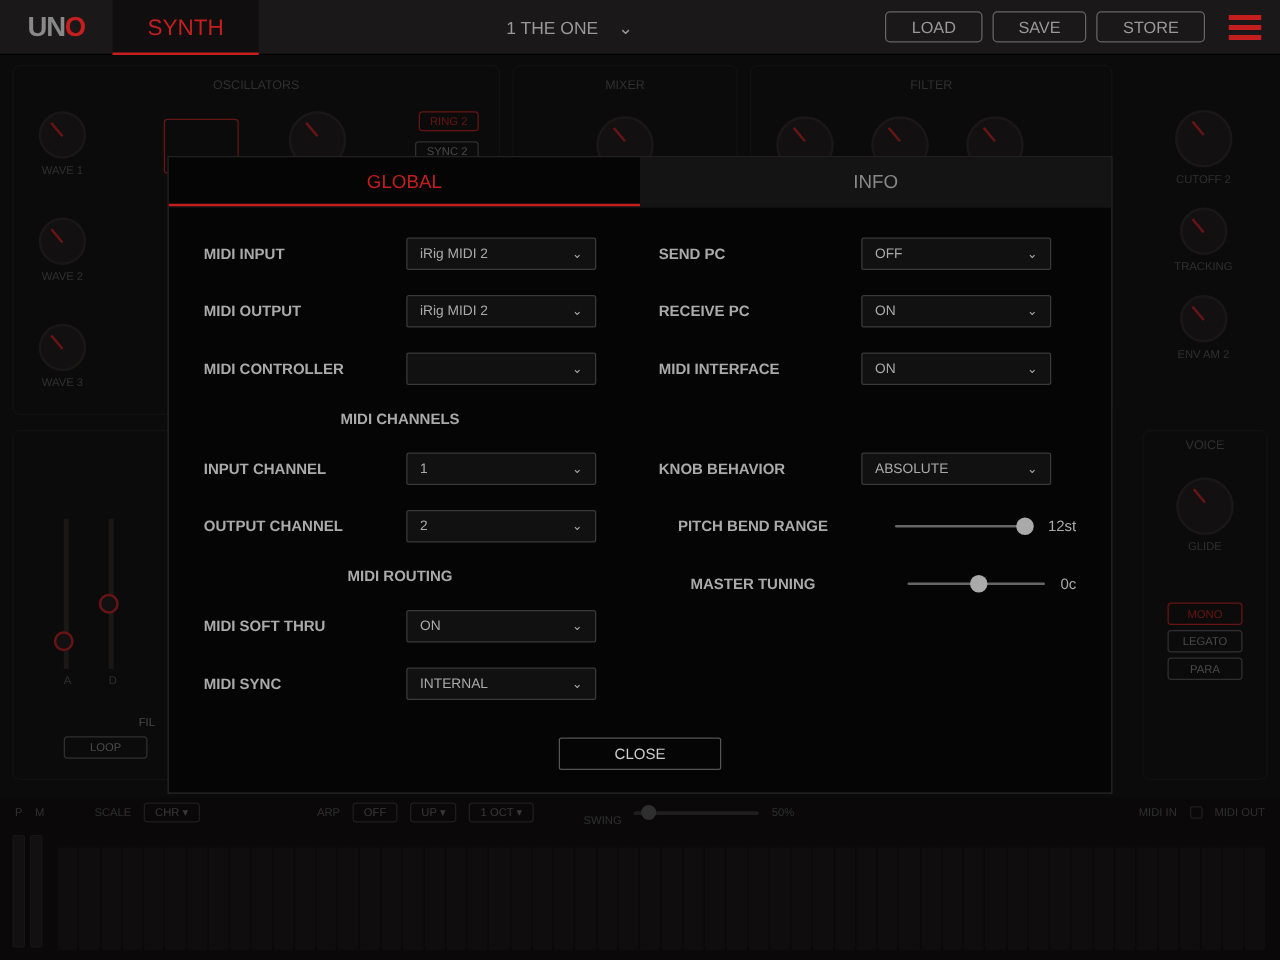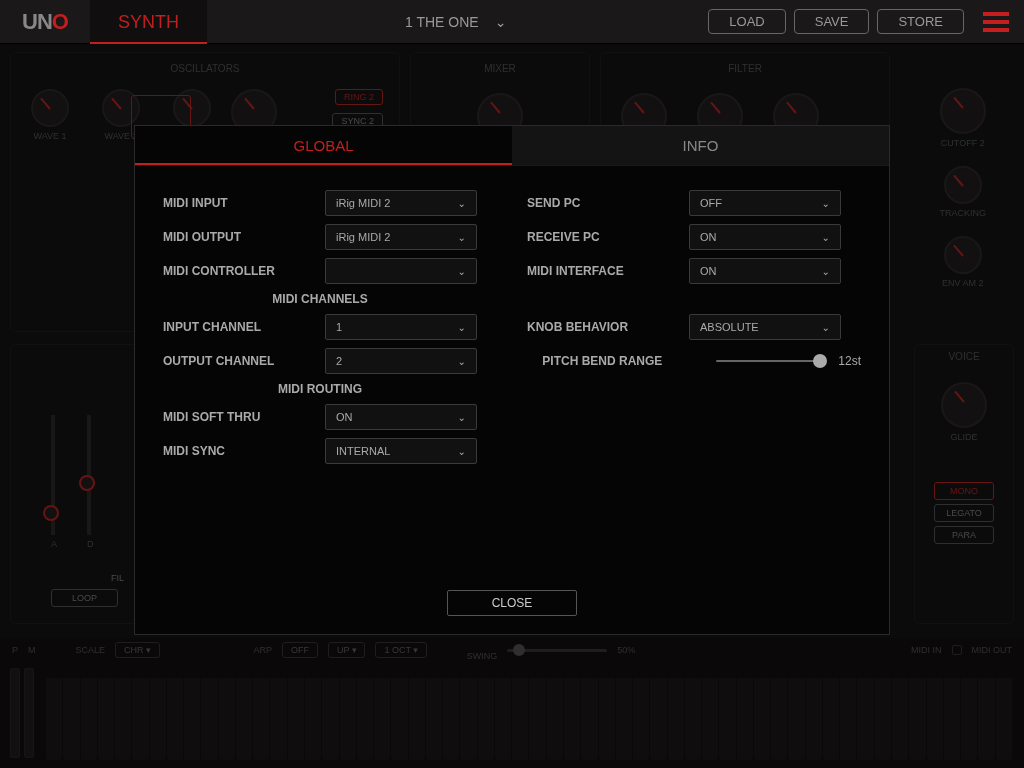--- a/index.html
+++ b/index.html
@@ -27,21 +27,21 @@
 .filter-panel { left: 600px; top: 8px; width: 290px; height: 280px; }
 .voice-panel { right: 10px; top: 300px; width: 100px; height: 280px; }
 .right-panel { right: 10px; top: 8px; width: 100px; height: 280px; }
 
 .knob { width: 46px; height: 46px; border-radius: 50%; background: #1a1616; border: 2px solid #2a2424; position: relative; }
 .knob::after { content: ''; position: absolute; top: 4px; left: 50%; width: 2px; height: 14px; background: #c41e1e; transform-origin: bottom; transform: translateX(-50%) rotate(-40deg); }
 .knob-sm { width: 38px; height: 38px; }
 .knob-group { display: flex; flex-direction: column; align-items: center; }
 .knob-label { font-size: 9px; color: #555; margin-top: 4px; }
 
-.osc-left { position: absolute; left: 20px; top: 36px; display: flex; gap: 33px; }
+.osc-left { position: absolute; left: 20px; top: 36px; display: flex; flex-direction: column; gap: 33px; }
 .osc-title { position: absolute; top: 10px; width: 100%; text-align: center; font-size: 10px; color: #555; }
 .mixer-title { position: absolute; top: 10px; width: 100%; text-align: center; font-size: 10px; color: #555; }
 .filter-title { position: absolute; top: 10px; width: 100%; text-align: center; font-size: 10px; color: #555; }
 .voice-title { text-align: center; font-size: 10px; color: #555; margin-bottom: 10px; }
 
 .osc-tag { position: absolute; right: 16px; border: 1px solid #c41e1e; color: #c41e1e; font-size: 9px; padding: 2px 8px; border-radius: 3px; }
 .right-col { position: absolute; right: 28px; top: 36px; display: flex; flex-direction: column; gap: 18px; align-items: center; }
 
 .voice-btn { border: 1px solid #555; border-radius: 3px; padding: 3px 8px; font-size: 9px; color: #888; margin: 4px auto; width: 60px; text-align: center; }
 .voice-btn.active { border-color: #c41e1e; color: #c41e1e; }
@@ -63,21 +63,21 @@
 .side-meters { position: absolute; left: 10px; bottom: 10px; width: 28px; height: 90px; display: flex; gap: 4px; }
 .meter { width: 10px; background: #1a1616; border: 1px solid #222; border-radius: 2px; }
 
 
 .modal { position: absolute; left: 134px; top: 125px; width: 756px; height: 510px; background: #050505; border: 1px solid #2a2a2a; z-index: 100; }
 .modal-tabs { display: flex; height: 40px; border-bottom: 1px solid #1a1a1a; }
 .modal-tab { flex: 1; text-align: center; line-height: 40px; font-size: 15px; color: #888; cursor: pointer; background: #141414; }
 .modal-tab.active { color: #c41e1e; background: #050505; border-bottom: 2px solid #c41e1e; }
 
 .modal-body { display: flex; padding: 24px 28px 0 28px; }
-.modal-col { flex: 1; display: flex; flex-direction: column; gap: 8px; }
+.modal-col { flex: 1; display: flex; flex-direction: column; gap: 20px; }
 .modal-col.right { padding-left: 30px; }
 .form-row { display: flex; align-items: center; height: 26px; }
 .form-label { width: 162px; font-size: 12px; color: #aaa; font-weight: 600; }
 .form-select { width: 152px; height: 26px; border: 1px solid #3a3a3a; background: #111; color: #aaa; font-size: 11px; display: flex; align-items: center; justify-content: space-between; padding: 0 10px; cursor: pointer; border-radius: 2px; }
 .form-select .chev { font-size: 10px; }
 .section-header { font-size: 12px; color: #aaa; font-weight: 600; text-align: center; width: 314px; }
 .slider-row { display: flex; align-items: center; height: 26px; justify-content: flex-end; }
 .slider-track { width: 110px; height: 2px; background: #666; position: relative; border-radius: 1px; margin-left: 4px; }
 .slider-thumb { position: absolute; top: -6px; width: 14px; height: 14px; border-radius: 50%; background: #aaa; }
 .slider-val { margin-left: 12px; font-size: 12px; color: #aaa; }
@@ -374,16 +374,23 @@
             <span class="chev">⌄</span>
           </div>
       </div>
       <div class="slider-row">
         <div class="form-label" style="width:170px;">PITCH BEND RANGE</div>
         <div class="slider-track">
             <div class="slider-thumb" style="left:88%;"></div>
           </div>
         <div class="slider-val">12st</div>
       </div>
+      <div class="slider-row">
+        <div class="form-label" style="width:170px;">MASTER TUNING</div>
+        <div class="slider-track">
+            <div class="slider-thumb" style="left:45%;"></div>
+          </div>
+        <div class="slider-val">0c</div>
+      </div>
     </div>
   </div>
   <button class="close-btn">CLOSE</button>
 </div>
 
 </body></html>

